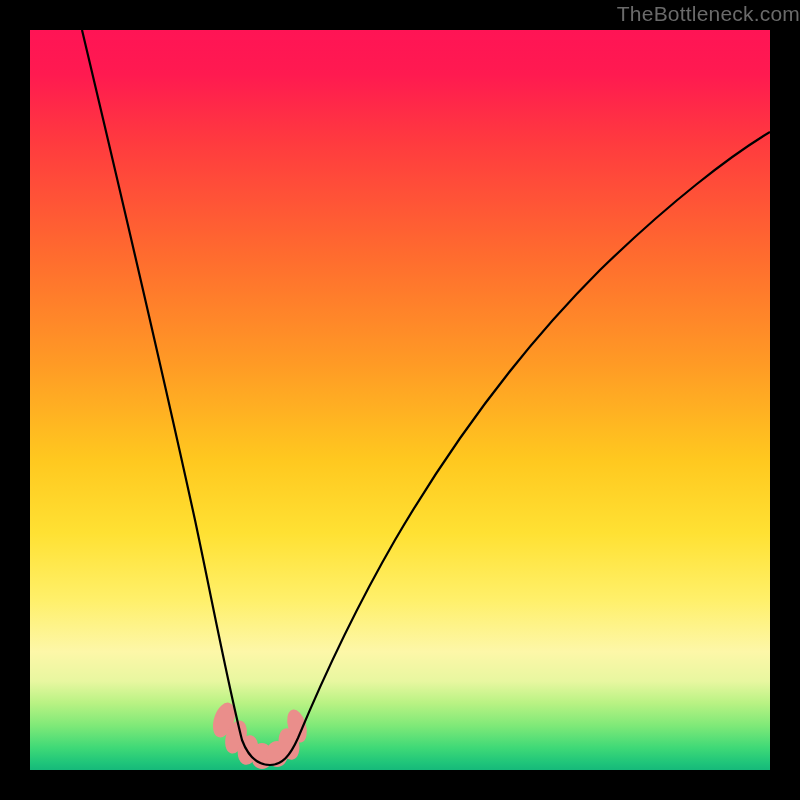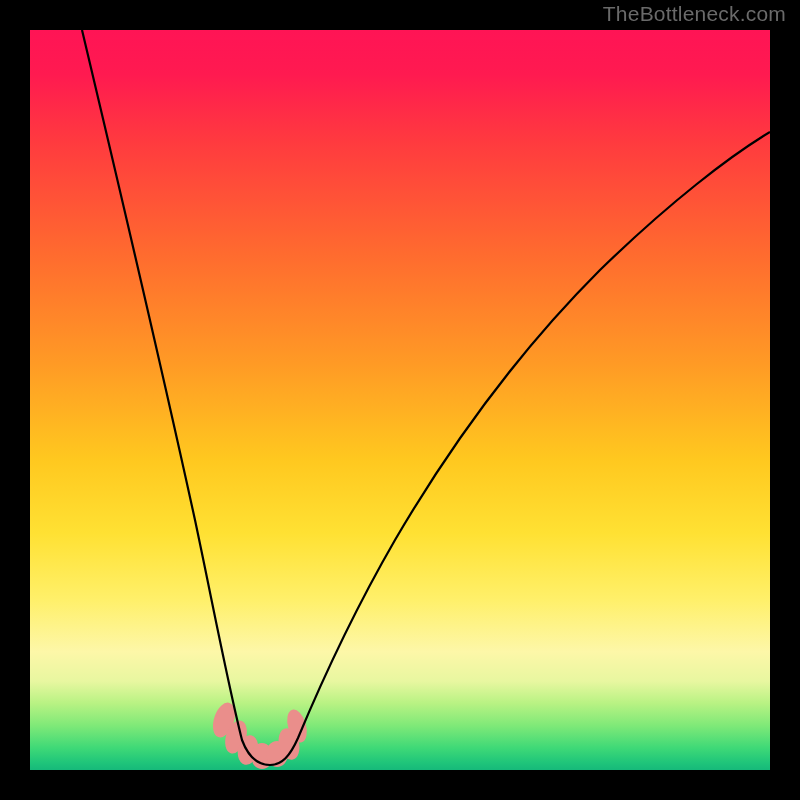--- a/index.html
+++ b/index.html
@@ -41,21 +41,21 @@
       #b8f283 91%,
       #7fe978 94%,
       #3fd977 97%,
       #1fc57a 99%,
       #16b97a 100%
     );
   }
   .watermark {
     position: absolute;
     top: 2px;
-    right: 14px;
+    right: 0;
     color: #6a6a6a;
     font-size: 21px;
     font-weight: 400;
     letter-spacing: 0.2px;
   }
   svg.curve {
     position: absolute;
     left: 0;
     top: 0;
     width: 740px;

